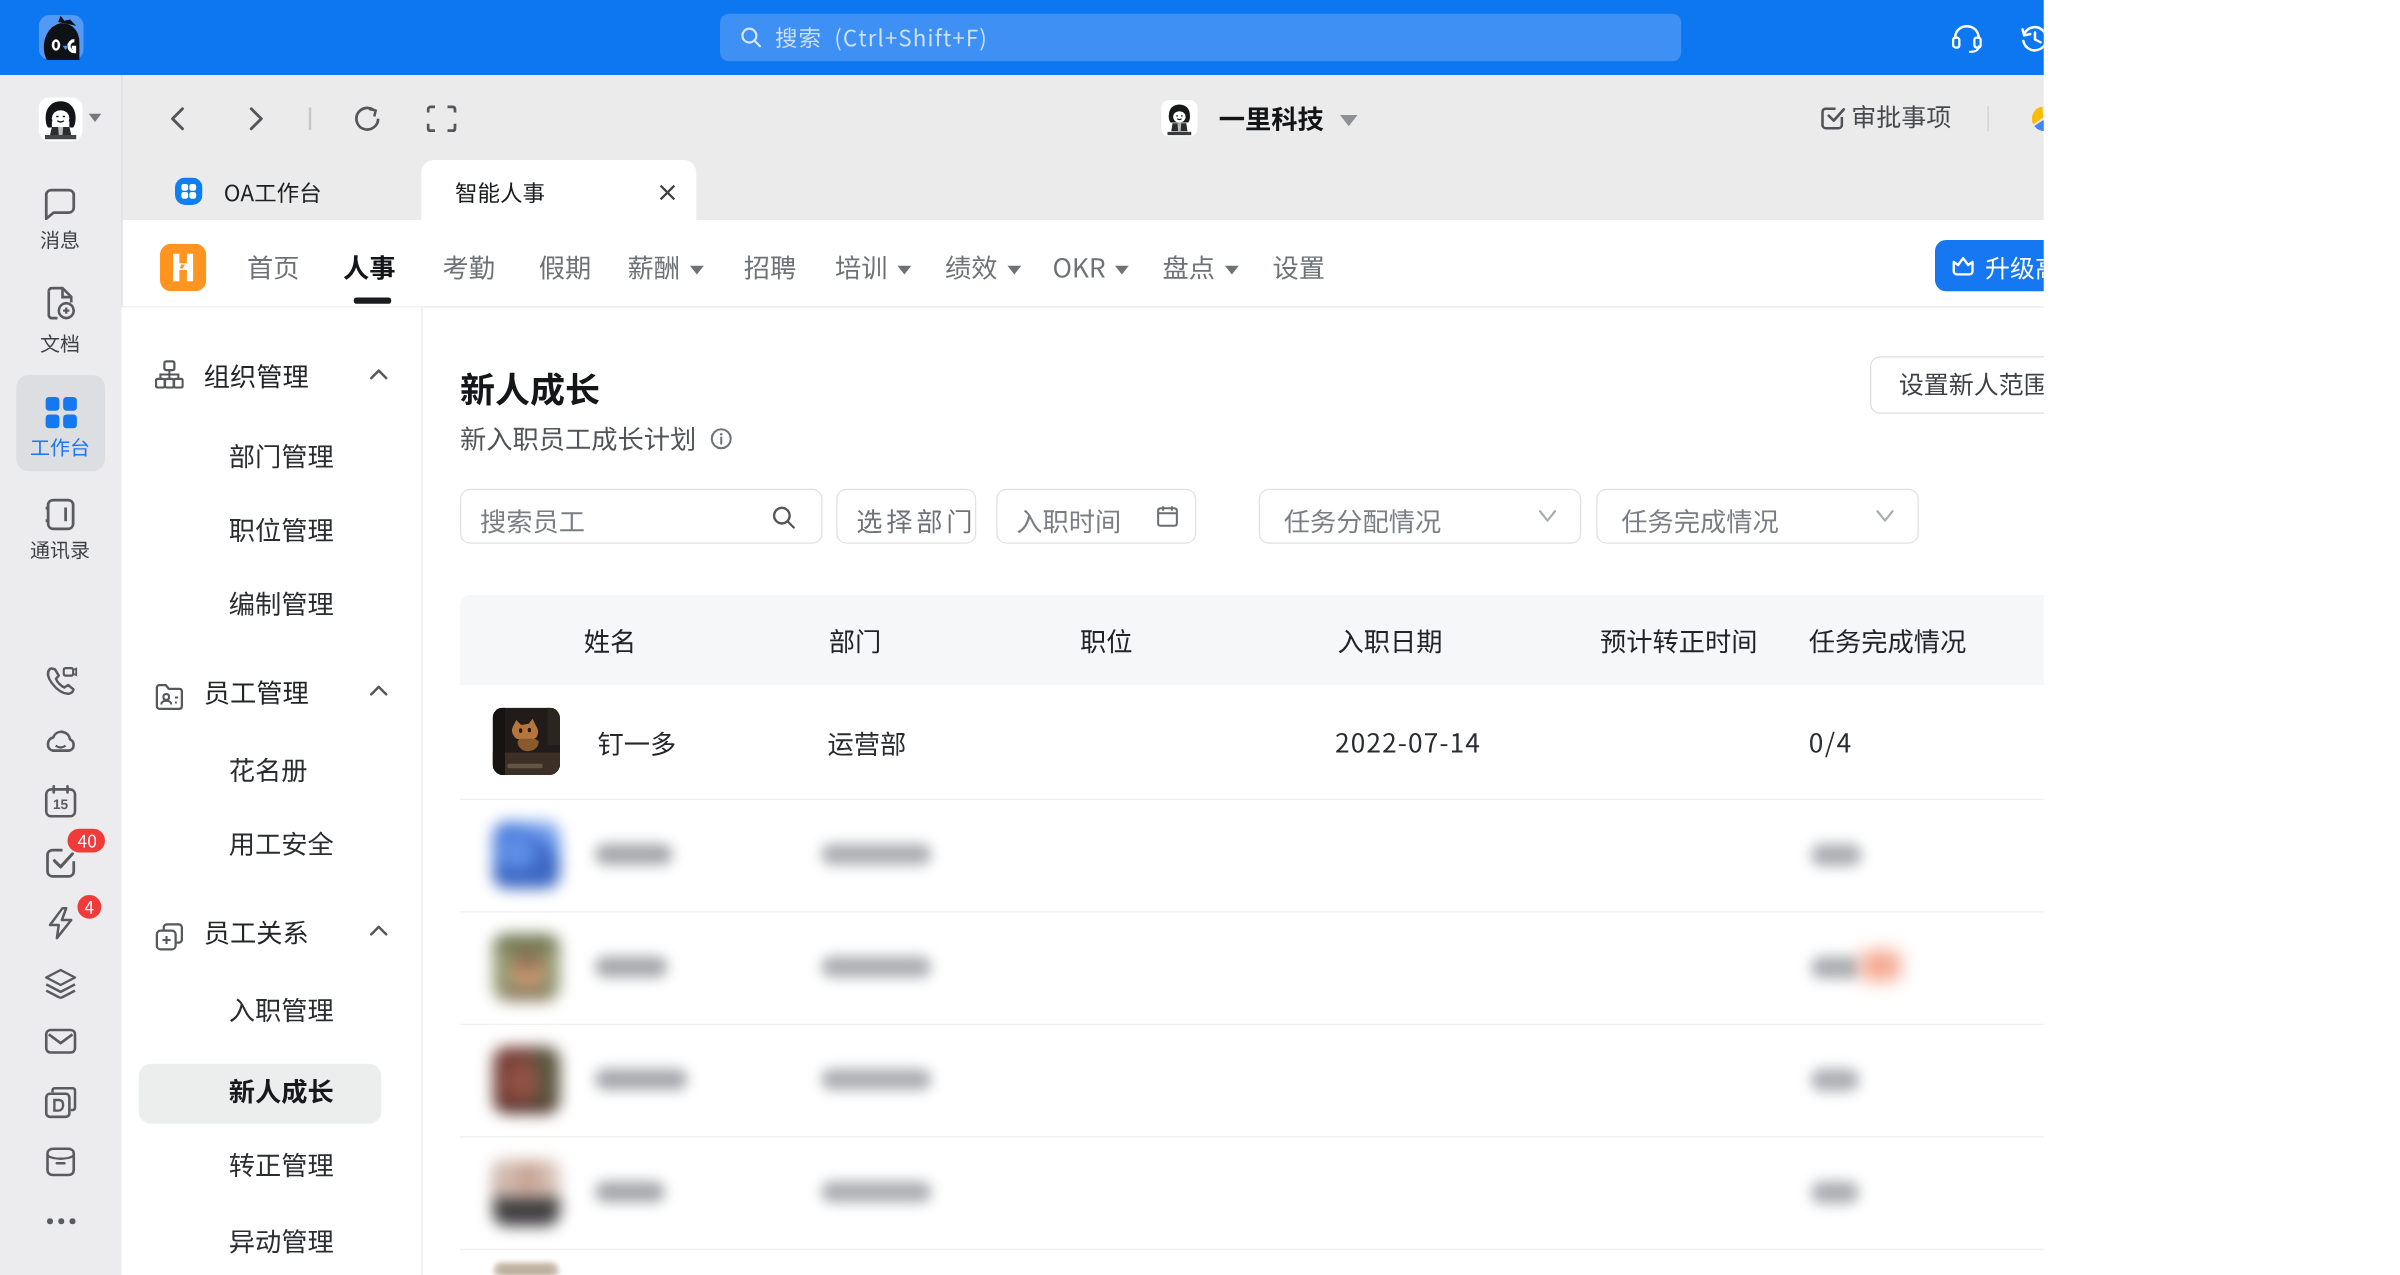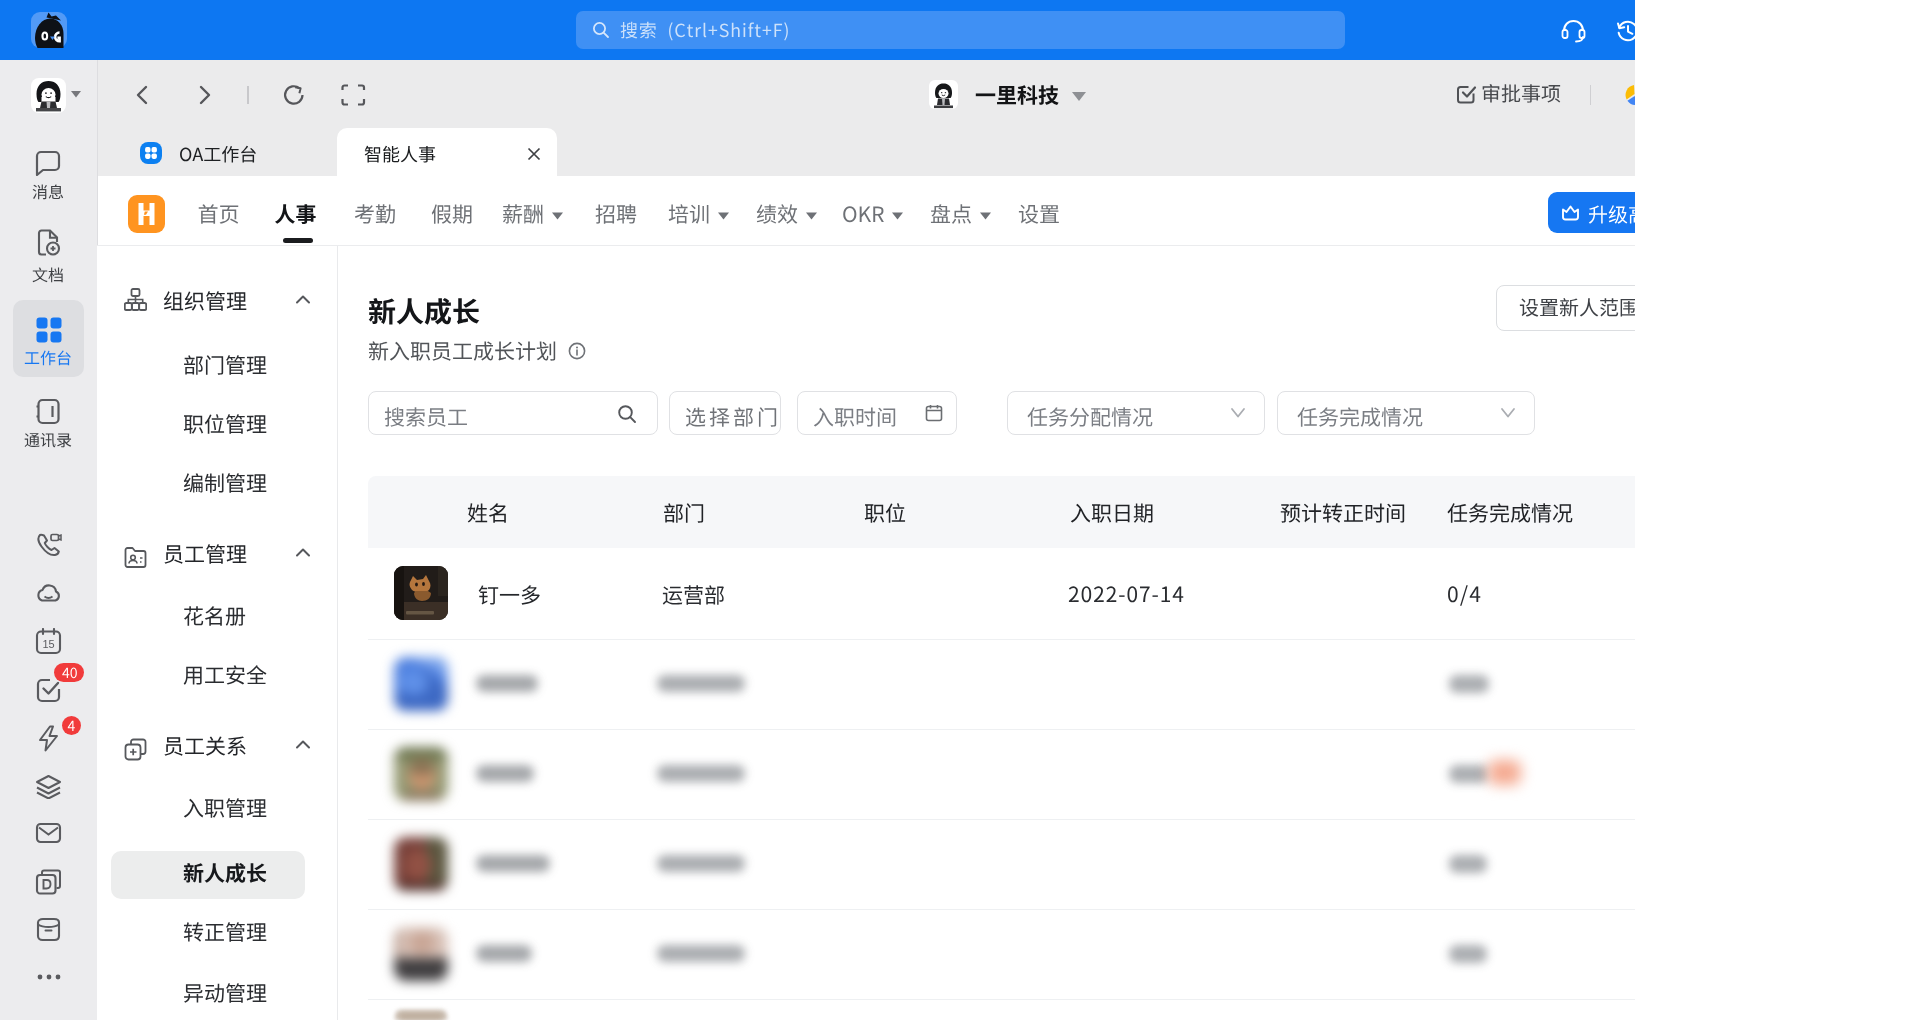--- a/index.html
+++ b/index.html
@@ -1,12 +1,12 @@
 <!DOCTYPE html>
-<html><head><meta charset="utf-8"><style>html,body{margin:0;padding:0;background:#fff;font-family:"Liberation Sans",sans-serif;}*{box-sizing:content-box;}#app{position:relative;width:1635px;height:1020px;overflow:hidden;}</style></head><body>
+<html><head><meta charset="utf-8"><style>html,body{margin:0;padding:0;background:#fff;font-family:"Liberation Sans",sans-serif;}*{box-sizing:content-box;}#app{position:relative;width:1635px;height:1020px;overflow:hidden;font-weight:bold;}</style></head><body>
 <div id="app">
     <div style="position:absolute;left:0;top:0;width:1920px;height:60px;background:#0d77f2"></div>
     <div style="position:absolute;left:0;top:60px;width:1920px;height:116px;background:#ebebec"></div>
     <div style="position:absolute;left:0;top:176px;width:1920px;height:844px;background:#ffffff"></div>
     <div style="position:absolute;left:0;top:60px;width:97px;height:960px;background:#ececee;border-right:1px solid #dddde0"></div>
     <svg style="position:absolute;left:31px;top:12px;" width="36" height="36" viewBox="0 0 36 36" fill="none">
 <rect x="0" y="0" width="36" height="36" rx="9" fill="#529af6"></rect>
 <path d="M15.5 5.5 L17.5 0.5 L20.5 4.5 L25 3.5 L30 8.5 Z" fill="#0e1116"></path>
 <path d="M4 26 C4 15 11 6.5 19 6.5 C27 6.5 32.5 13 32.5 22 L32.5 36 L6.5 36 C5 33 4 30 4 26 Z" fill="#0e1116"></path>
 <ellipse cx="13.8" cy="24" rx="3.4" ry="4.6" fill="#fff"></ellipse>

